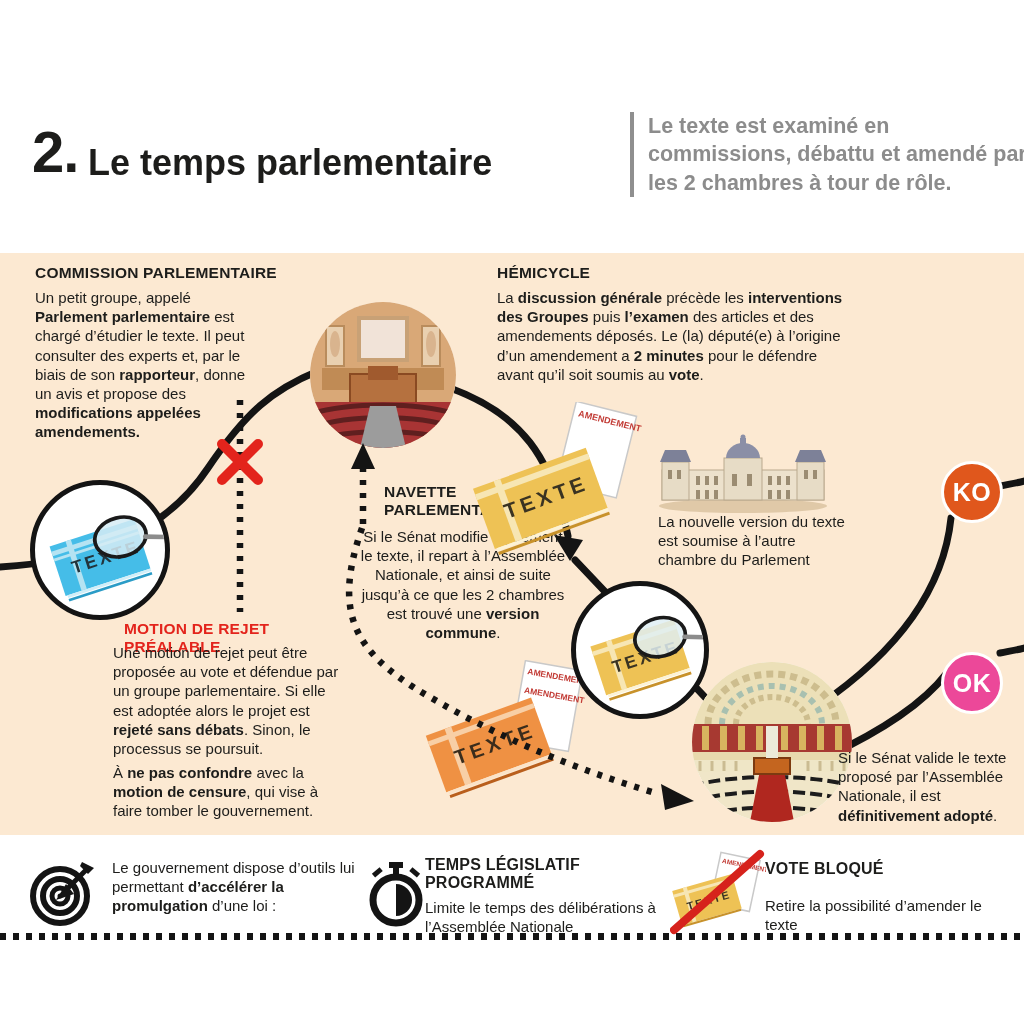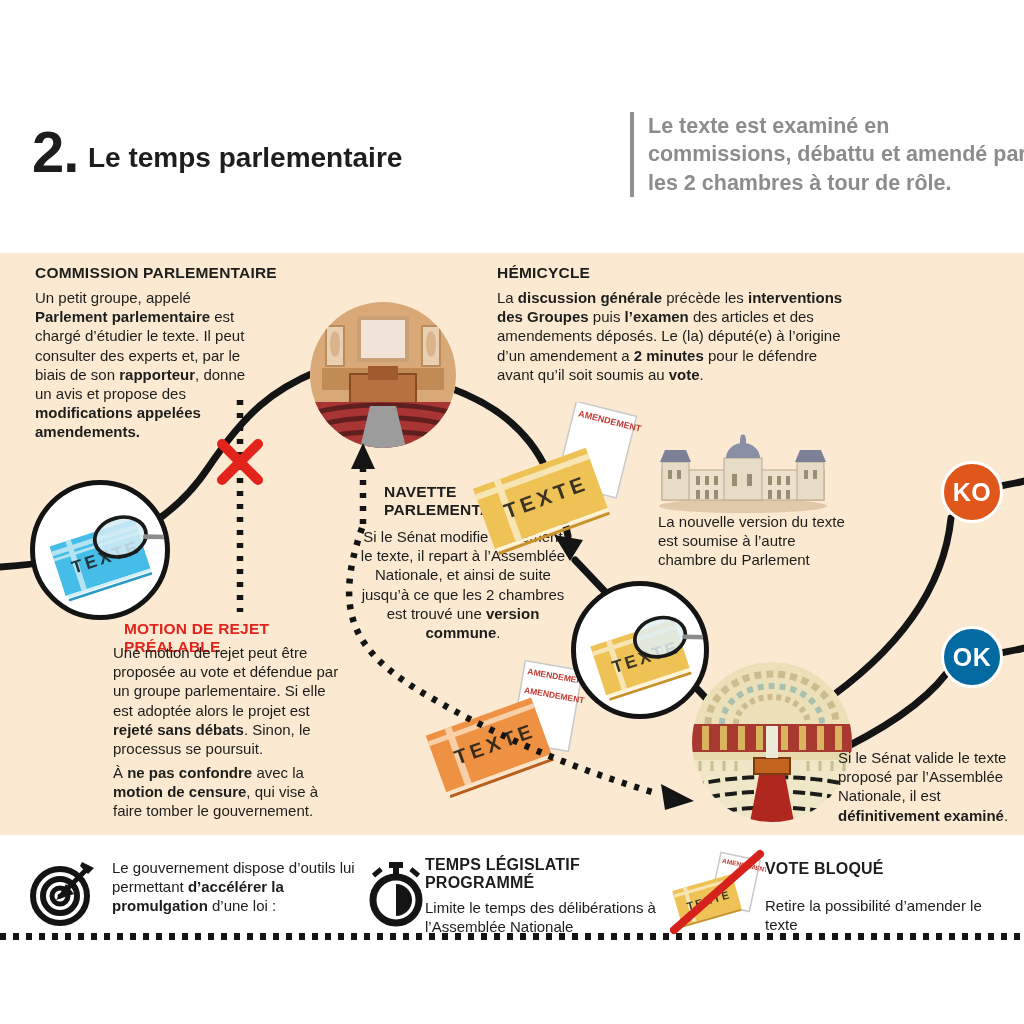--- a/index.html
+++ b/index.html
@@ -7,21 +7,21 @@
           font-family:"Liberation Sans",sans-serif;color:#1d1d1b;}
   .abs{position:absolute;}
   .band{position:absolute;left:0;top:253px;width:1024px;height:582px;background:#fce9d2;z-index:0;}
   svg.layer{position:absolute;left:0;top:0;width:1024px;height:1024px;pointer-events:none;}
   #flow-under{z-index:1;}
   #flow-over{z-index:3;}
   .z2{z-index:2;}
   .flow{fill:none;stroke:#141414;stroke-width:7;stroke-linecap:round;}
   .dotted{fill:none;stroke:#141414;stroke-width:6.5;stroke-linecap:butt;stroke-dasharray:5 8;}
   .title-number{left:32px;top:118px;font-size:58px;font-weight:700;letter-spacing:-1px;}
-  .title-text{left:88px;top:142px;font-size:28px;font-weight:700;}
+  .title-text{left:88px;top:142px;font-size:36px;font-weight:700;}
   .intro{left:630px;top:112px;width:382px;border-left:4px solid #8f8f8f;padding-left:14px;
          font-size:21.5px;font-weight:700;color:#8c8c8c;line-height:1.32;}
   .sec-h{font-size:15.5px;font-weight:700;letter-spacing:.2px;}
   .body{font-size:15px;line-height:1.28;}
   .red{color:#e3241c;margin-left:11px;}
   .badge{width:62px;height:62px;border-radius:50%;border:3px solid #fff;display:flex;
          align-items:center;justify-content:center;color:#fff;font-size:25px;font-weight:700;
          letter-spacing:.5px;box-sizing:border-box;}
   .circle-ill{border-radius:50%;overflow:hidden;background:#fff;box-sizing:border-box;}
   .ring{border:5px solid #141414;}
@@ -225,24 +225,24 @@
       </g>
       <path d="M0 124 C40 112 120 112 160 124" fill="none" stroke="#1c1c1c" stroke-width="4" stroke-dasharray="12 5"></path>
       <path d="M0 140 C40 126 120 126 160 140" fill="none" stroke="#1c1c1c" stroke-width="4" stroke-dasharray="12 5"></path>
       <path d="M0 156 C40 142 120 142 160 156" fill="none" stroke="#1c1c1c" stroke-width="4" stroke-dasharray="12 5"></path>
       <polygon points="68,108 92,108 102,160 58,160" fill="#b0271f"></polygon>
       <rect x="62" y="96" width="36" height="16" fill="#c4651f" stroke="#7c3a10" stroke-width="2"></rect>
       <rect x="74" y="88" width="12" height="8" fill="#ecead9"></rect>
     </svg>
   </div>
 
-  <div class="abs body z2" style="left:838px;top:748px;width:182px"><span>Si le Sénat valide le texte proposé par l’Assemblée Nationale, il est </span><b>définitivement examiné</b><span>.</span></div>
+  <div class="abs body z2" style="left:838px;top:748px;width:182px"><span>Si le Sénat valide le texte proposé par l’Assemblée Nationale, il est </span><b>définitivement adopté</b><span>.</span></div>
 
   <div class="abs badge z2" style="left:941px;top:461px;background:#e0571c">KO</div>
-  <div class="abs badge z2" style="left:941px;top:626px;background:#0369a1">OK</div>
+  <div class="abs badge z2" style="left:941px;top:652px;background:#ec4899">OK</div>
 
   <svg class="layer" id="flow-over" viewBox="0 0 1024 1024">
     <path class="dotted" d="M 363 524 L 363 464"></path>
     <polygon points="363,443 351,469 375,469" fill="#141414"></polygon>
     <path class="dotted" d="M 362 528 C 333 612 352 652 428 696 C 500 738 572 768 652 792"></path>
     <polygon points="694,801 661,784 665,810" fill="#141414"></polygon>
     <polygon points="570,561 554,535 583,540" fill="#141414"></polygon>
     <g stroke="#e3241c" stroke-width="10" stroke-linecap="round">
       <line x1="222" y1="444" x2="258" y2="480"></line>
       <line x1="258" y1="444" x2="222" y2="480"></line>

